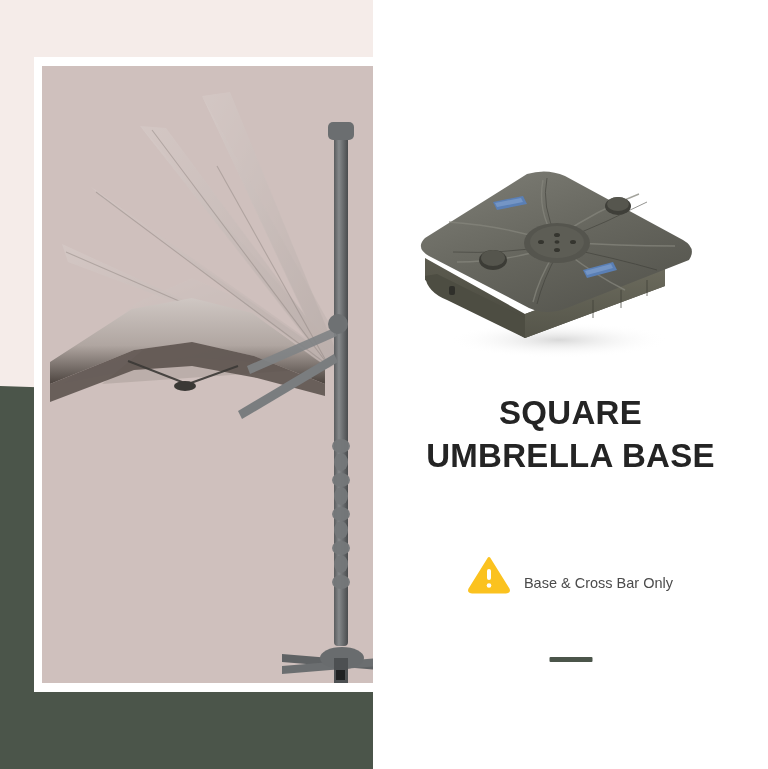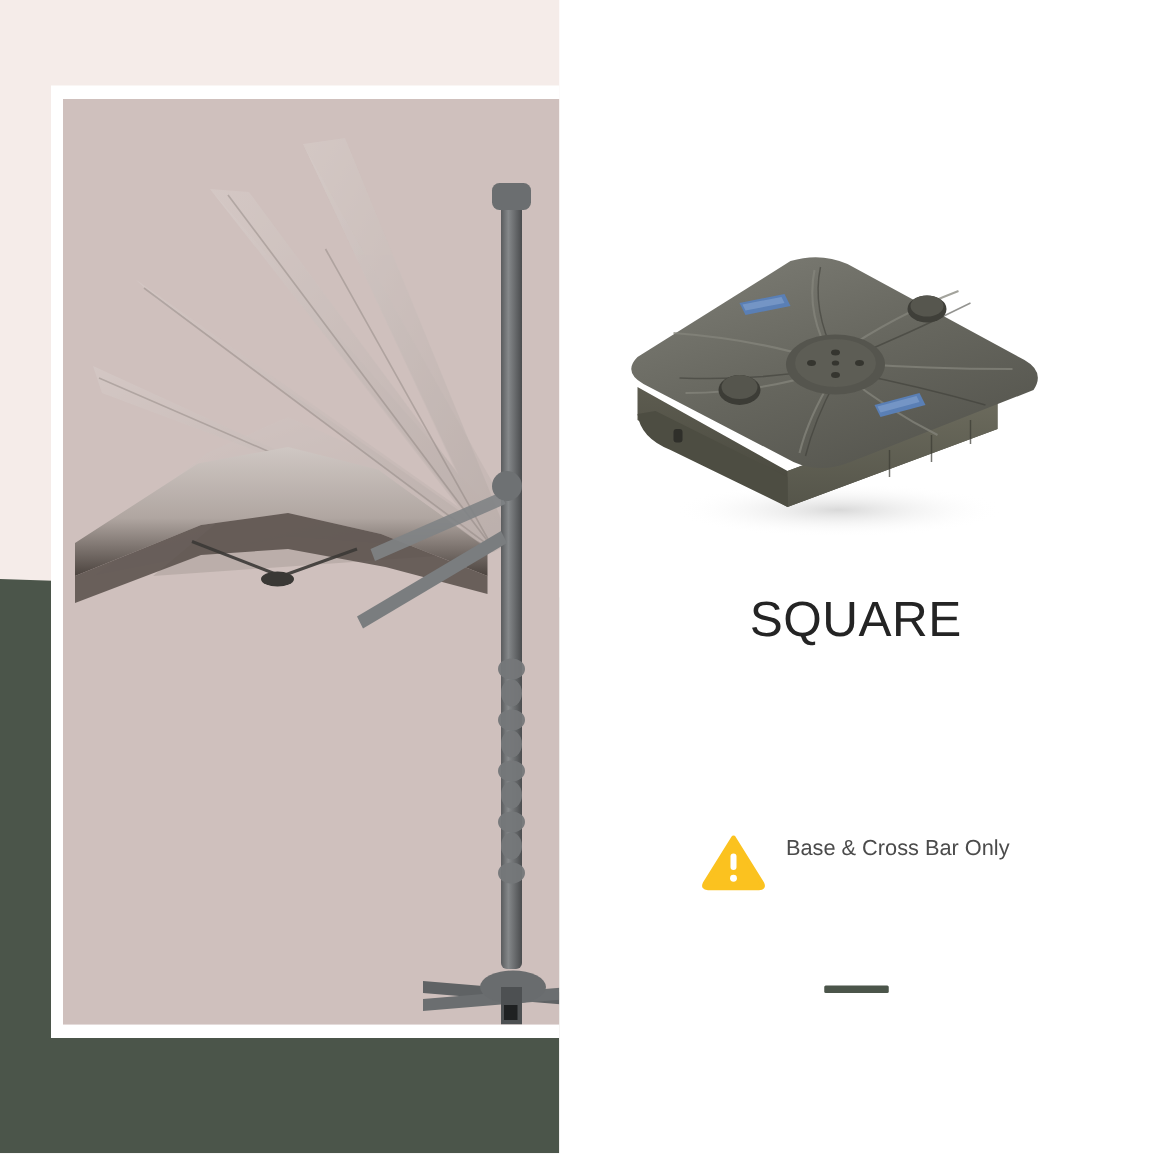--- a/index.html
+++ b/index.html
@@ -99,34 +99,34 @@
     height: 215px;
   }
 
   .title-block {
     position: absolute;
     left: 0;
     top: 392px;
     width: 395px;
     text-align: center;
     color: #242424;
-    font-weight: 400;
+    font-weight: 700;
     font-size: 33px;
     line-height: 1.30;
     letter-spacing: 0.3px;
   }
   .title-line { display: block; white-space: nowrap; }
 
   .notice {
     position: absolute;
     left: 0;
     top: 556px;
     width: 395px;
     display: flex;
-    align-items: flex-start;
+    align-items: flex-end;
     justify-content: center;
     gap: 14px;
   }
   .warn-icon { flex: 0 0 auto; width: 42px; height: 38px; }
   .notice-text {
     color: #4b4b4b;
     font-size: 14.5px;
     line-height: 1.45;
     font-weight: 400;
     text-align: center;
@@ -326,20 +326,21 @@
 
       <g stroke="#3c3c34" stroke-width="1" opacity="0.7">
         <line x1="186" y1="150" x2="186" y2="168"></line>
         <line x1="214" y1="140" x2="214" y2="158"></line>
         <line x1="240" y1="130" x2="240" y2="146"></line>
       </g>
     </svg>
 
     <div class="title-block">
       <span class="title-line">SQUARE</span>
+      <span class="title-line">UMBRELLA BASE</span>
     </div>
 
     <div class="notice">
       <svg class="warn-icon" viewBox="0 0 42 38">
         <path d="M21 2.5 L40 33 Q41.5 36 38 36 L4 36 Q0.5 36 2 33 Z" fill="#fbc21f" stroke="#fbc21f" stroke-width="3" stroke-linejoin="round"></path>
         <rect x="19" y="13" width="4" height="11" rx="2" fill="#ffffff"></rect>
         <circle cx="21" cy="29.5" r="2.3" fill="#ffffff"></circle>
       </svg>
       <div class="notice-text">
         <span class="notice-line">Base &amp; Cross Bar Only</span>

